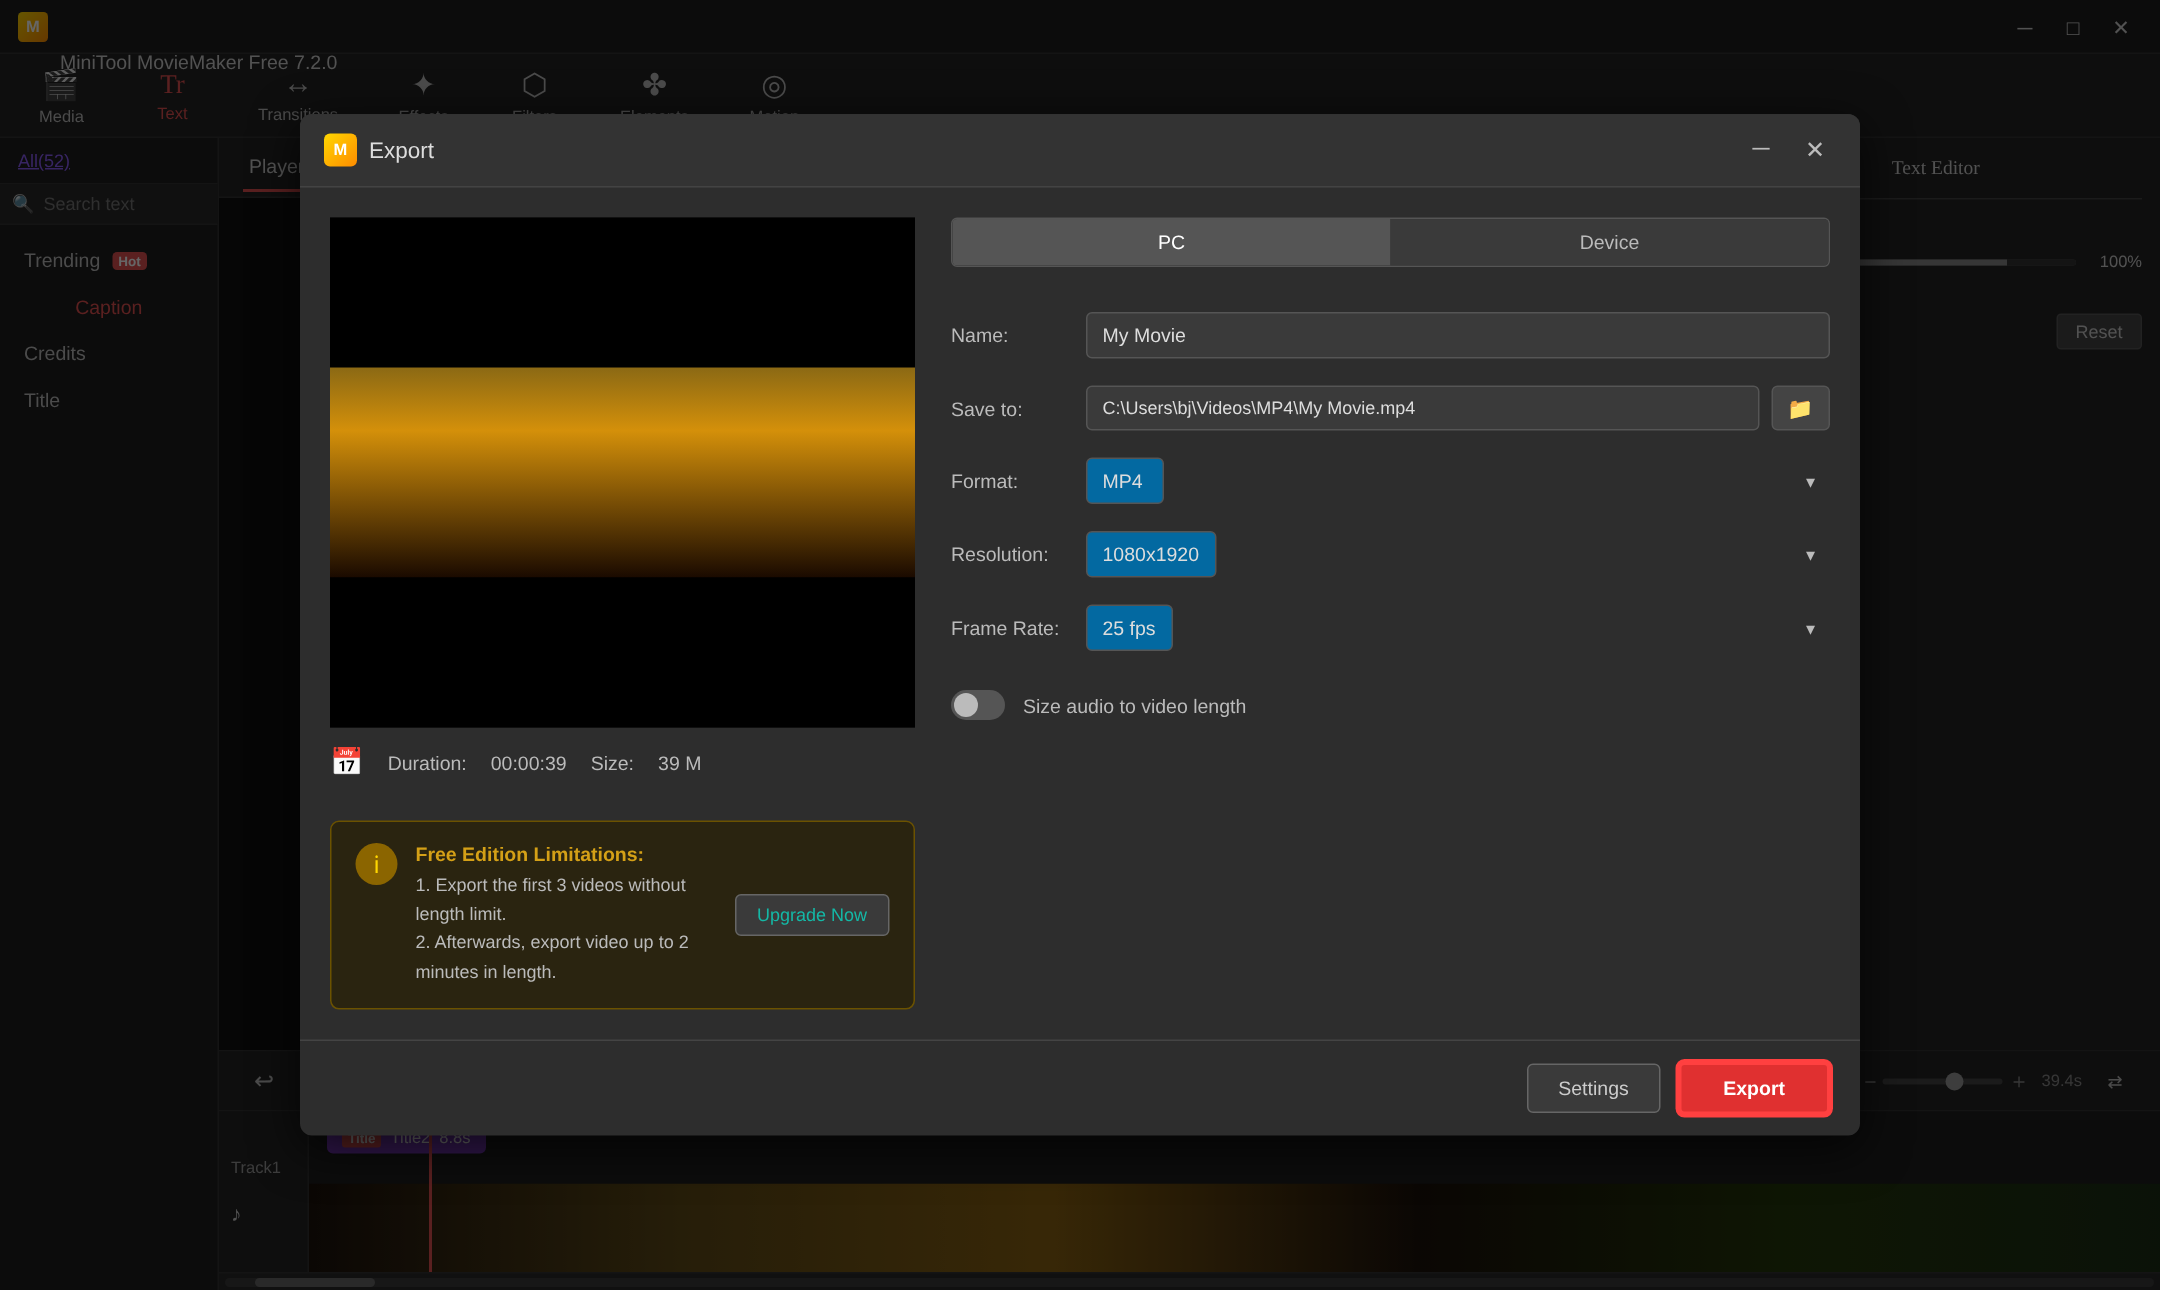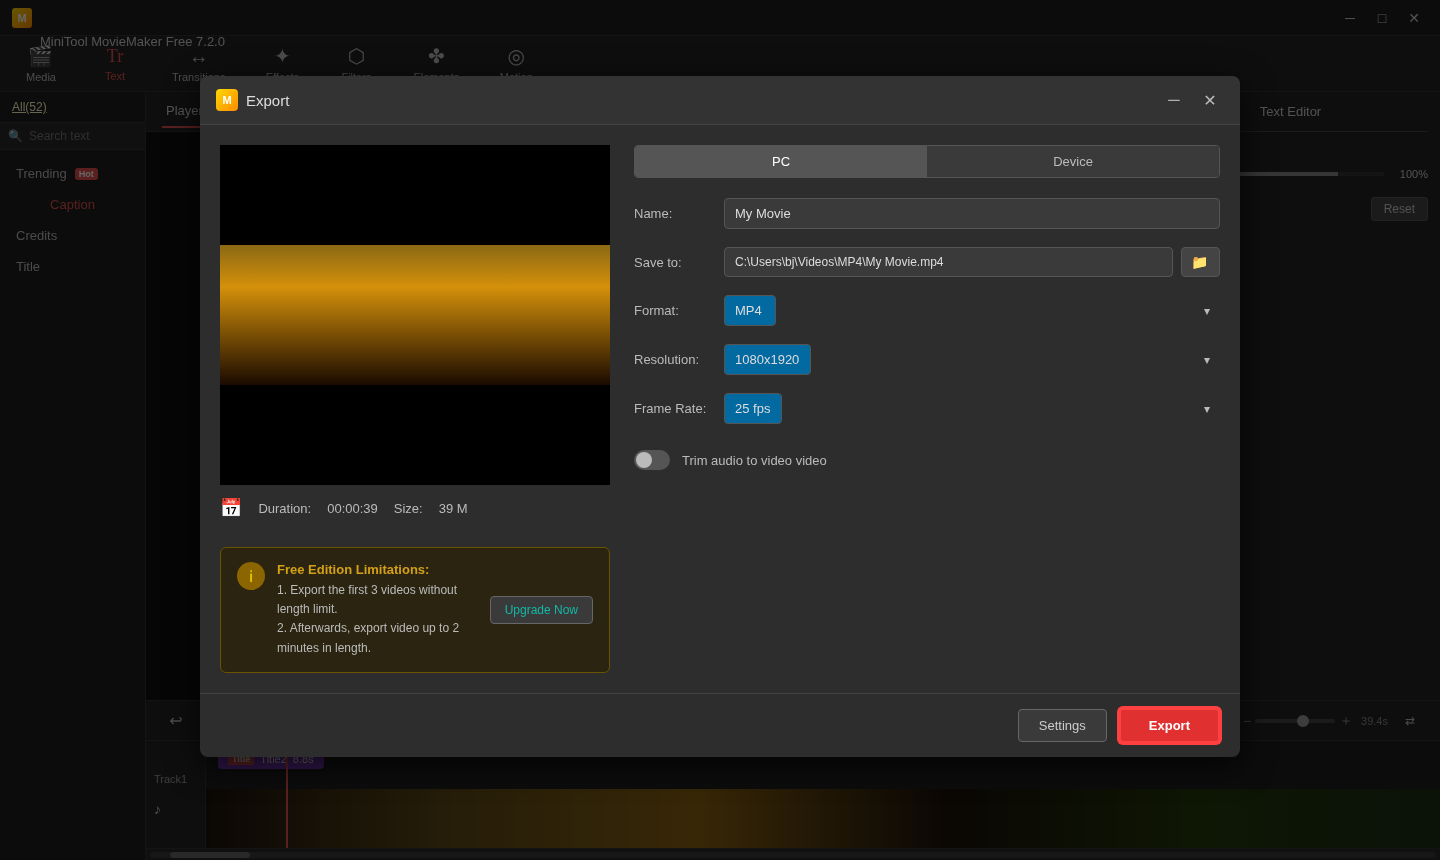--- a/index.html
+++ b/index.html
@@ -85,21 +85,21 @@
     #left-panel {
       width: 146px;
       background: #1e1e1e;
       border-right: 1px solid #333;
       display: flex;
       flex-direction: column;
     }
     #panel-header {
       padding: 8px 12px;
       font-size: 12px;
-      color: #fef9c3;
+      color: #8b5cf6;
       border-bottom: 1px solid #333;
       text-decoration: underline;
     }
     #search-bar {
       display: flex;
       align-items: center;
       padding: 6px 8px;
       background: #2a2a2a;
       border-bottom: 1px solid #333;
       gap: 6px;
@@ -185,20 +185,21 @@
       flex-direction: column;
       padding: 12px;
     }
     #right-panel-title {
       font-size: 13px;
       color: #ccc;
       text-align: center;
       padding-bottom: 12px;
       border-bottom: 1px solid #444;
       margin-bottom: 8px;
+      font-family: Liberation Serif, serif;
     }
 
     
     #player-preview {
       flex: 1;
       background: #000;
       position: relative;
     }
 
     
@@ -349,21 +350,21 @@
     #dialog-settings {
       flex: 1;
       display: flex;
       flex-direction: column;
       gap: 4px;
     }
 
     
     #mode-toggle {
       display: flex;
-      margin-bottom: 16px;
+      margin-bottom: 26px;
       border: 1px solid #555;
       border-radius: 4px;
       overflow: hidden;
     }
     .mode-btn {
       flex: 1;
       padding: 8px;
       text-align: center;
       font-size: 13px;
       cursor: pointer;
@@ -748,21 +749,21 @@
             <button class="align-btn">≡</button>
             <button class="align-btn">≡</button>
           </div>
         </div>
         <div class="opacity-row">
           <div class="opacity-slider">
             <div style="width:100%;height:4px;background:linear-gradient(to right, #888 80%, #333 80%);border-radius:2px;"></div>
           </div>
           <span class="opacity-value">100%</span>
         </div>
-        <div style="display:flex;justify-content:flex-end;margin-top:9px;">
+        <div style="display:flex;justify-content:flex-end;margin-top:20px;">
           <button class="reset-btn">Reset</button>
         </div>
       </div>
     </div>
 
     <div id="timeline">
       <div id="timeline-controls">
         <button class="timeline-btn">↩</button>
         <button class="timeline-btn">↪</button>
         <button class="timeline-btn">🗑</button>
@@ -904,21 +905,21 @@
           <select class="select-input">
             <option>25 fps</option>
             <option>30 fps</option>
             <option>60 fps</option>
           </select>
         </div>
       </div>
 
       <div id="trim-row">
         <div id="trim-toggle"></div>
-        <span id="trim-label">Trim audio to video video</span>
+        <span id="trim-label">Size audio to video length</span>
       </div>
     </div>
   </div>
 
   <div id="dialog-footer">
     <button id="settings-btn">Settings</button>
     <button id="export-btn">Export</button>
   </div>
 </div>
 

